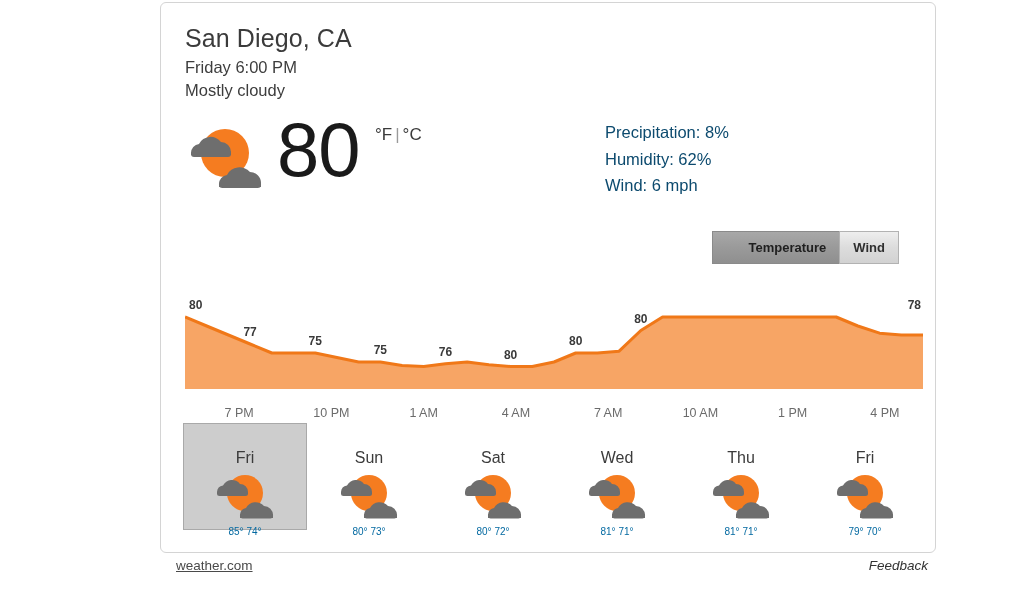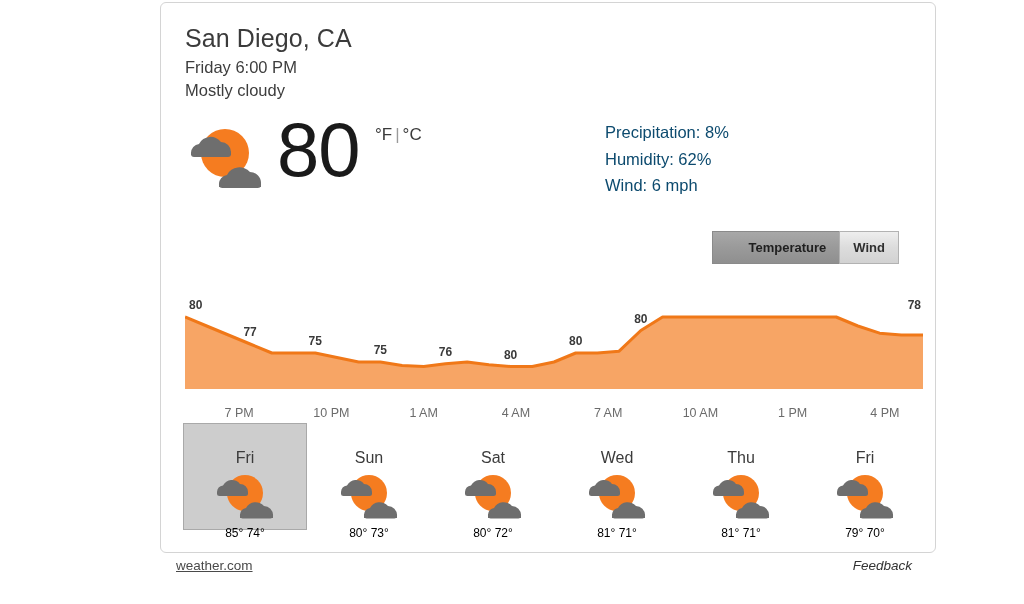--- a/index.html
+++ b/index.html
@@ -207,22 +207,22 @@
     font-size: 16px;
     color: #3b3b3b;
     line-height: 20px;
   }
   .day-icon {
     width: 62px;
     height: 48px;
     margin-top: 4px;
   }
   .day-temps {
-    font-size: 12px;
-    color: #000000;
+    font-size: 10px;
+    color: #0369a1;
     margin-top: 6px;
     white-space: nowrap;
   }
 
   
   .footer {
     position: absolute;
     left: 160px;
     top: 558px;
     width: 776px;
@@ -232,21 +232,21 @@
     position: absolute;
     left: 16px;
     top: 0;
     font-size: 13.5px;
     color: #4a4a4a;
     text-decoration: underline;
     cursor: pointer;
   }
   .footer-feedback {
     position: absolute;
-    right: 24px;
+    right: 8px;
     top: 0;
     font-size: 13.5px;
     color: #333333;
     font-style: italic;
     cursor: pointer;
   }
 </style>
 </head>
 <body>
 

